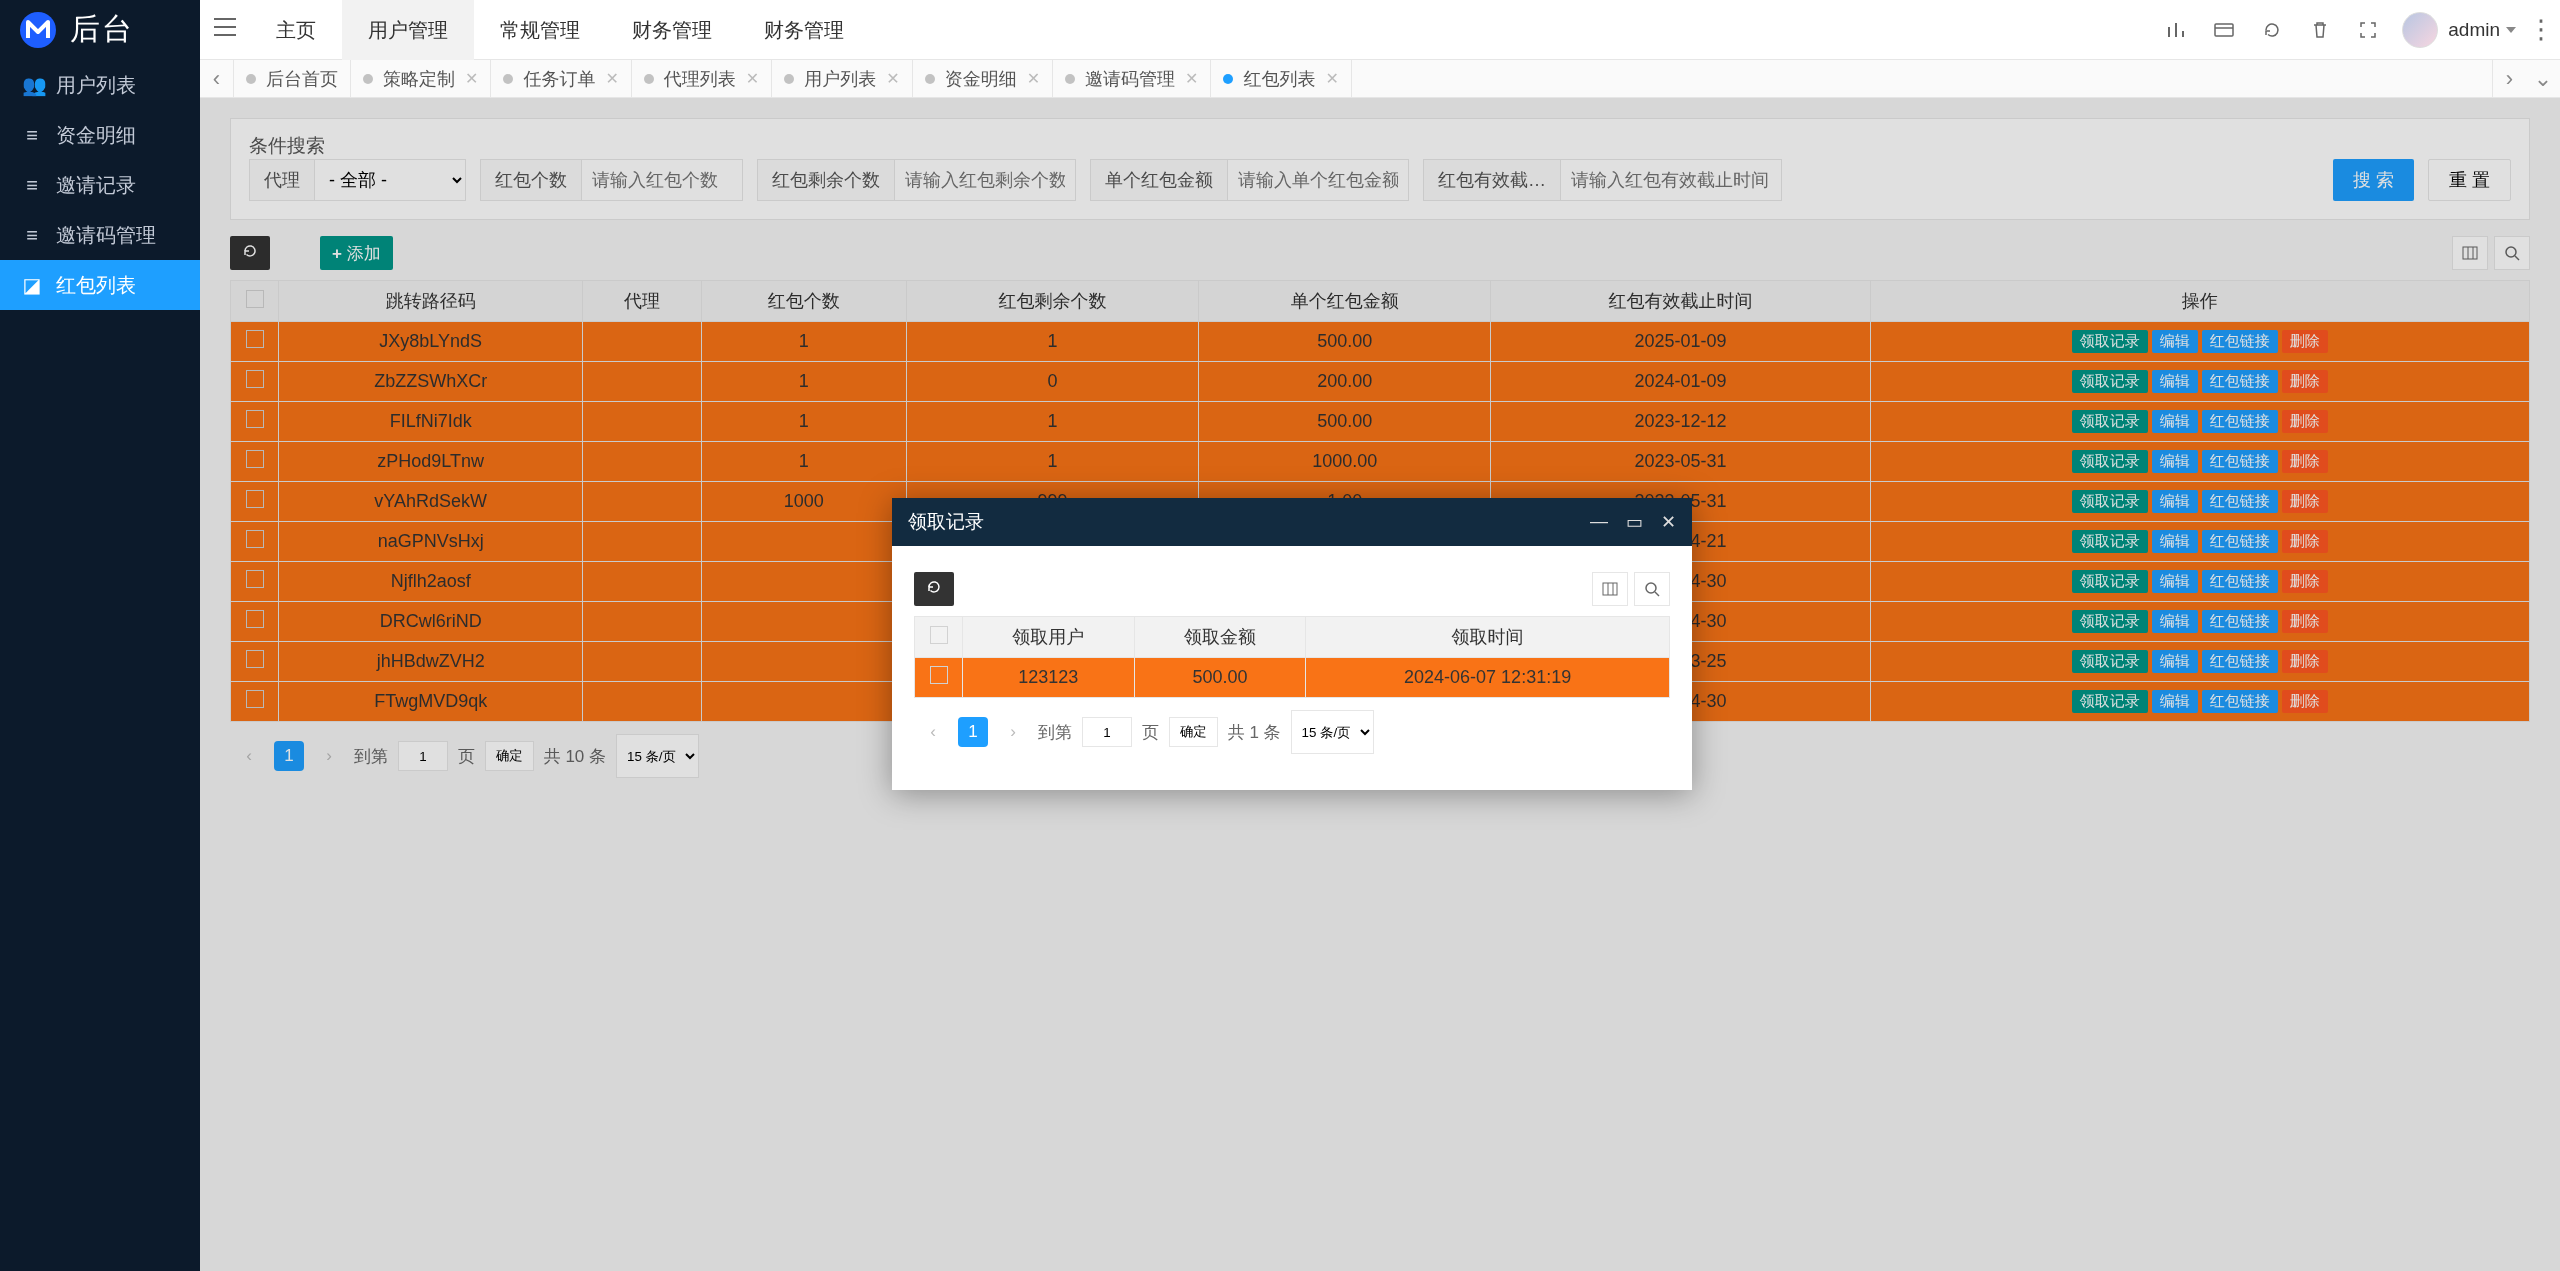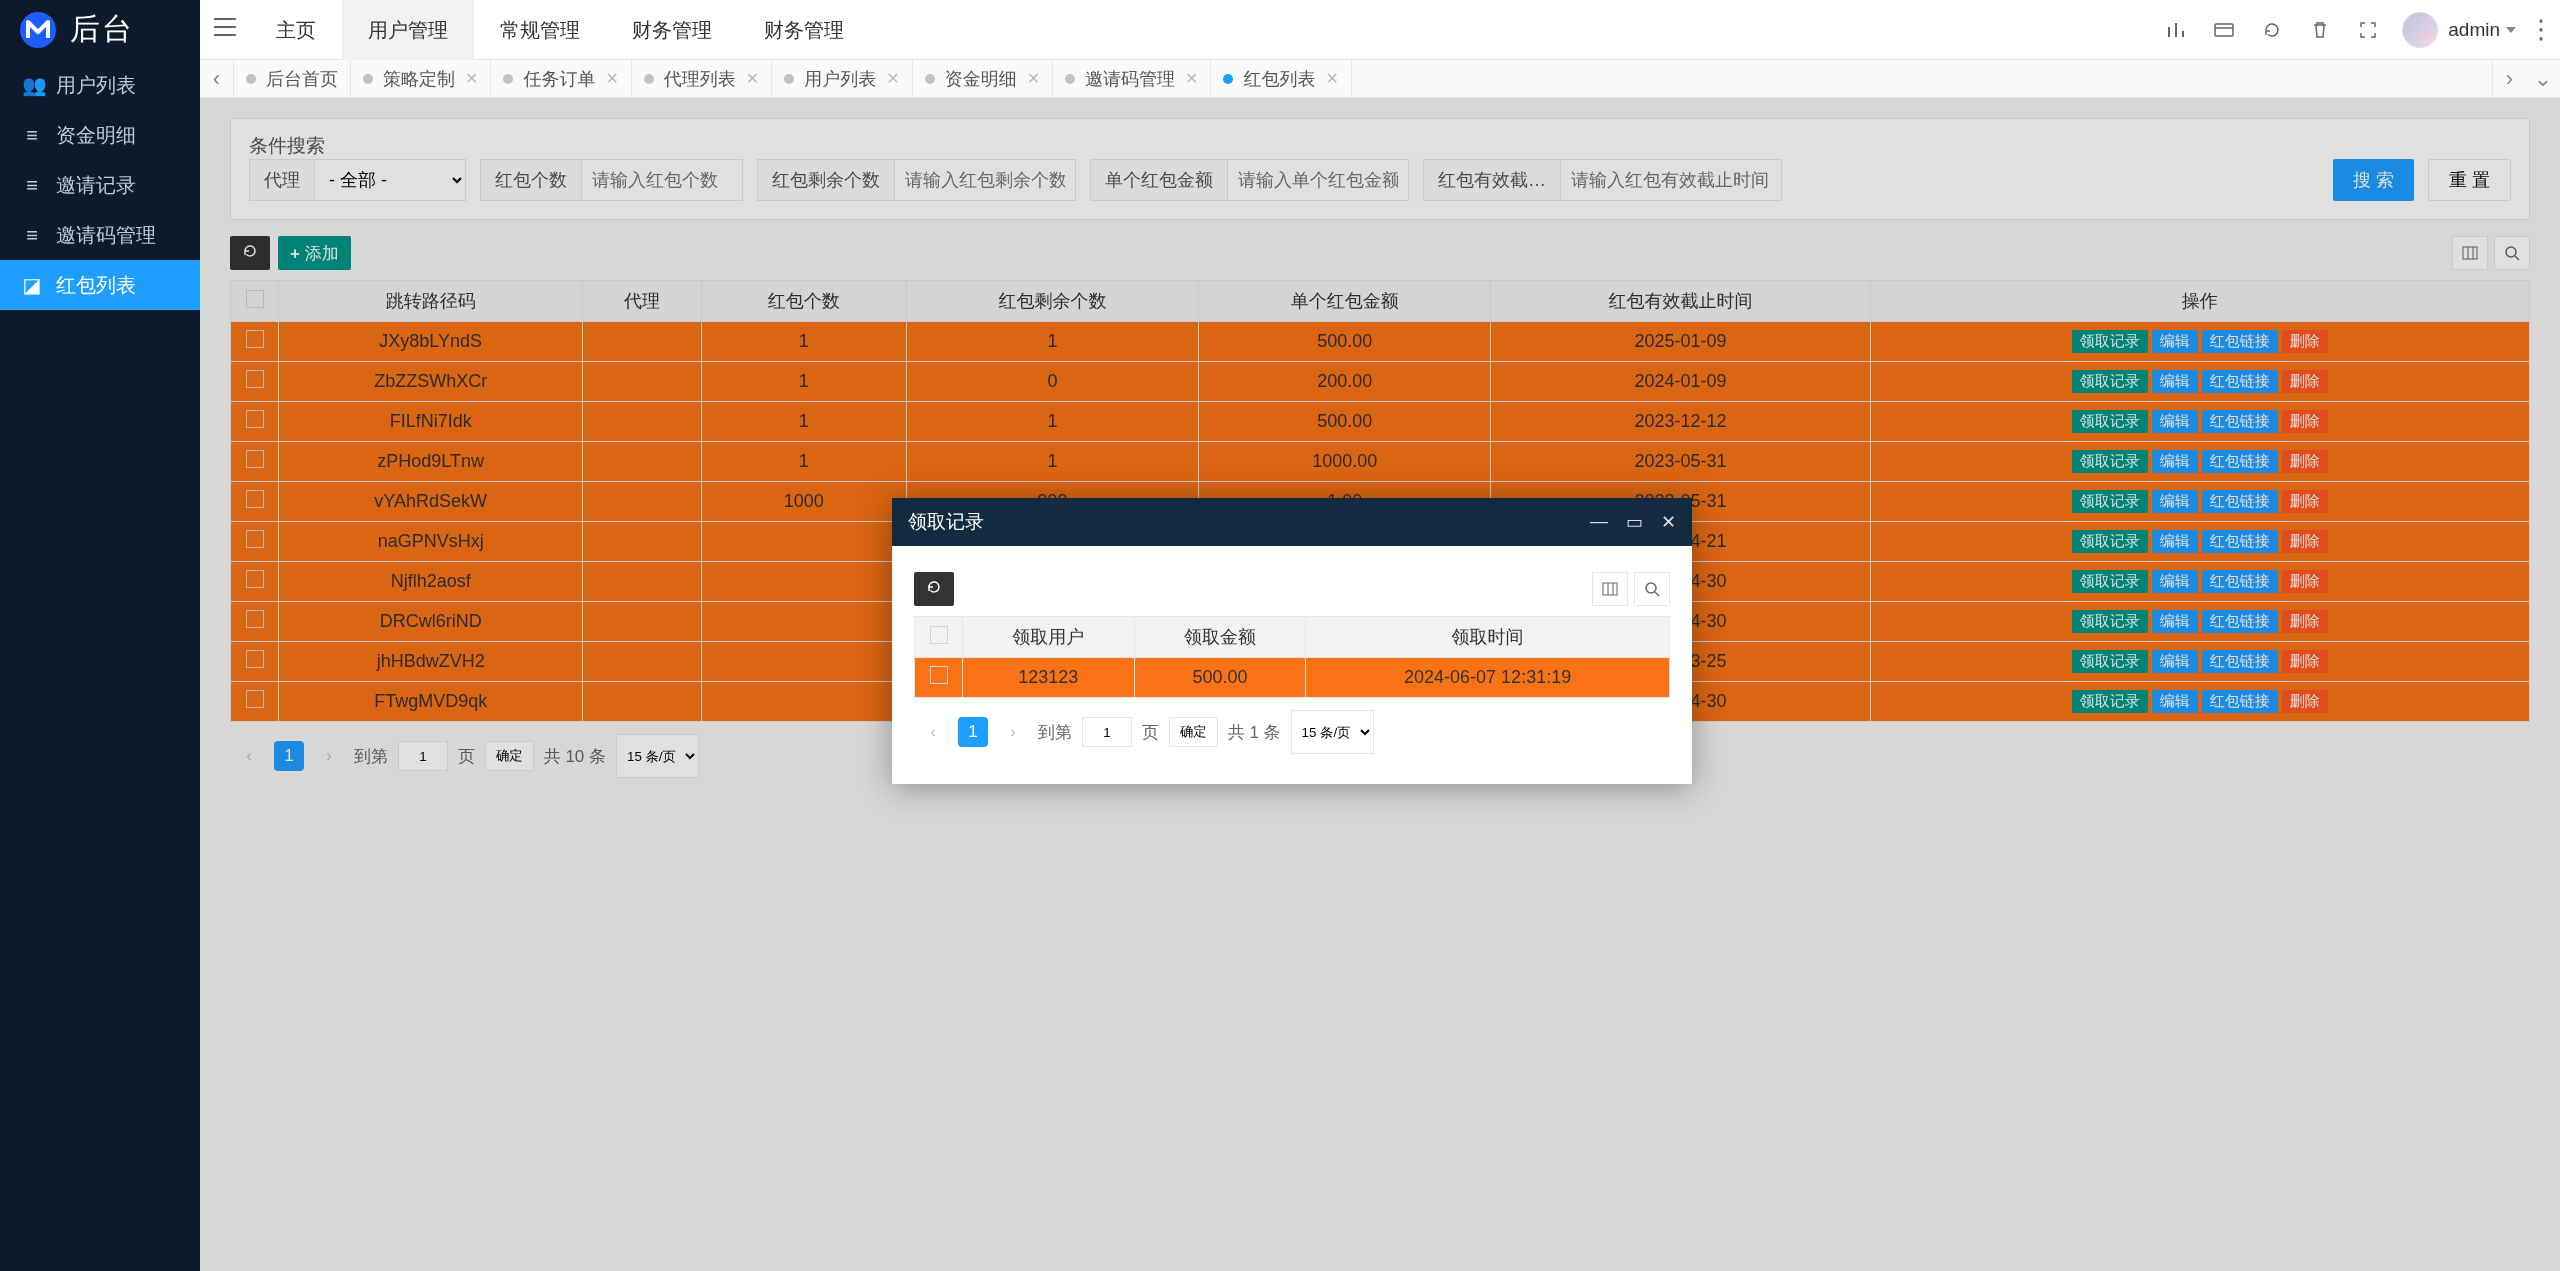--- a/index.html
+++ b/index.html
@@ -37,21 +37,21 @@
   .search-title { font-size:19px; color:#555; margin-bottom:0;}
   .search-row { display:flex; gap:14px; align-items:center;}
   .fieldgrp { display:flex; border:1px solid #e6e6e6; height:42px;}
   .fieldlabel { background:#fafafa; border-right:1px solid #e6e6e6; padding:0 14px; display:flex; align-items:center; font-size:18px; color:#555;}
   .fieldinput { border:none; padding:0 10px; font-size:18px; outline:none; }
   .fieldselect { border:none; padding:0 10px; font-size:18px; background:#fff; min-width:150px;}
   .btn { height:42px; padding:0 20px; border:none; cursor:pointer; font-size:18px; border-radius:2px;}
   .btn-primary { background:#1e9fff; color:#fff;}
   .btn-default { background:#fff; border:1px solid #e6e6e6;}
   
-  .toolbar { display:flex; align-items:center; margin-bottom:10px;}
+  .toolbar { display:flex; align-items:center; margin-bottom:10px;gap:42px;}
   .btn-sm { height:34px; padding:0 12px; font-size:17px;}
   .btn-dark { background:#333; color:#fff;}
   .btn-green { background:#009688; color:#fff;}
   .toolbar-right { margin-left:auto; display:flex; gap:6px;}
   .iconbtn { width:36px;height:34px;border:1px solid #e6e6e6;background:#fff;display:flex;align-items:center;justify-content:center;cursor:pointer;}
   
   table { width:100%; border-collapse:collapse; font-size:18px;}
   th, td { border:1px solid #e6e6e6; padding:8px 6px; text-align:center;}
   thead th { background:#f2f2f2; font-weight:normal;}
   tbody tr { background:#f97316;}
@@ -64,21 +64,21 @@
   .pg-num{width:30px;height:30px;border-radius:4px;background:#1e9fff;color:#fff;display:flex;align-items:center;justify-content:center;}
   .pg-input{width:50px;height:30px;border:1px solid #e6e6e6;text-align:center;}
   .pg-btn{height:30px;border:1px solid #e6e6e6;background:#fff;padding:0 10px;}
   .pg-select{height:44px;border:1px solid #e6e6e6;background:#fff;padding:0 6px;}
   
   .dim{position:absolute;top:98px;left:200px;right:0;bottom:0;background:rgba(0,0,0,0.12);}
   .modal{position:absolute;width:800px;top:498px;left:892px;background:#fff;box-shadow:0 4px 30px rgba(0,0,0,0.35);}
   .modal-title{height:48px;background:#122b40;color:#fff;display:flex;align-items:center;padding:0 16px;font-size:19px;}
   .modal-title .win-ctrls{margin-left:auto;display:flex;gap:18px;}
   .win-ctrl{cursor:pointer;color:#ddd;font-size:18px;}
-  .modal-body{padding:26px 22px 18px;}
+  .modal-body{padding:26px 22px 24px;}
 </style>
 </head>
 <body>
 
 <div class="header">
   <div class="logo">
     <svg width="36" height="36" viewBox="0 0 36 36">
       <circle cx="18" cy="18" r="18" fill="#1e5eff"></circle>
       <path d="M8 26 L8 10 L18 20 L28 10 L28 26" stroke="#fff" stroke-width="4" fill="none" stroke-linejoin="round"></path>
     </svg>

